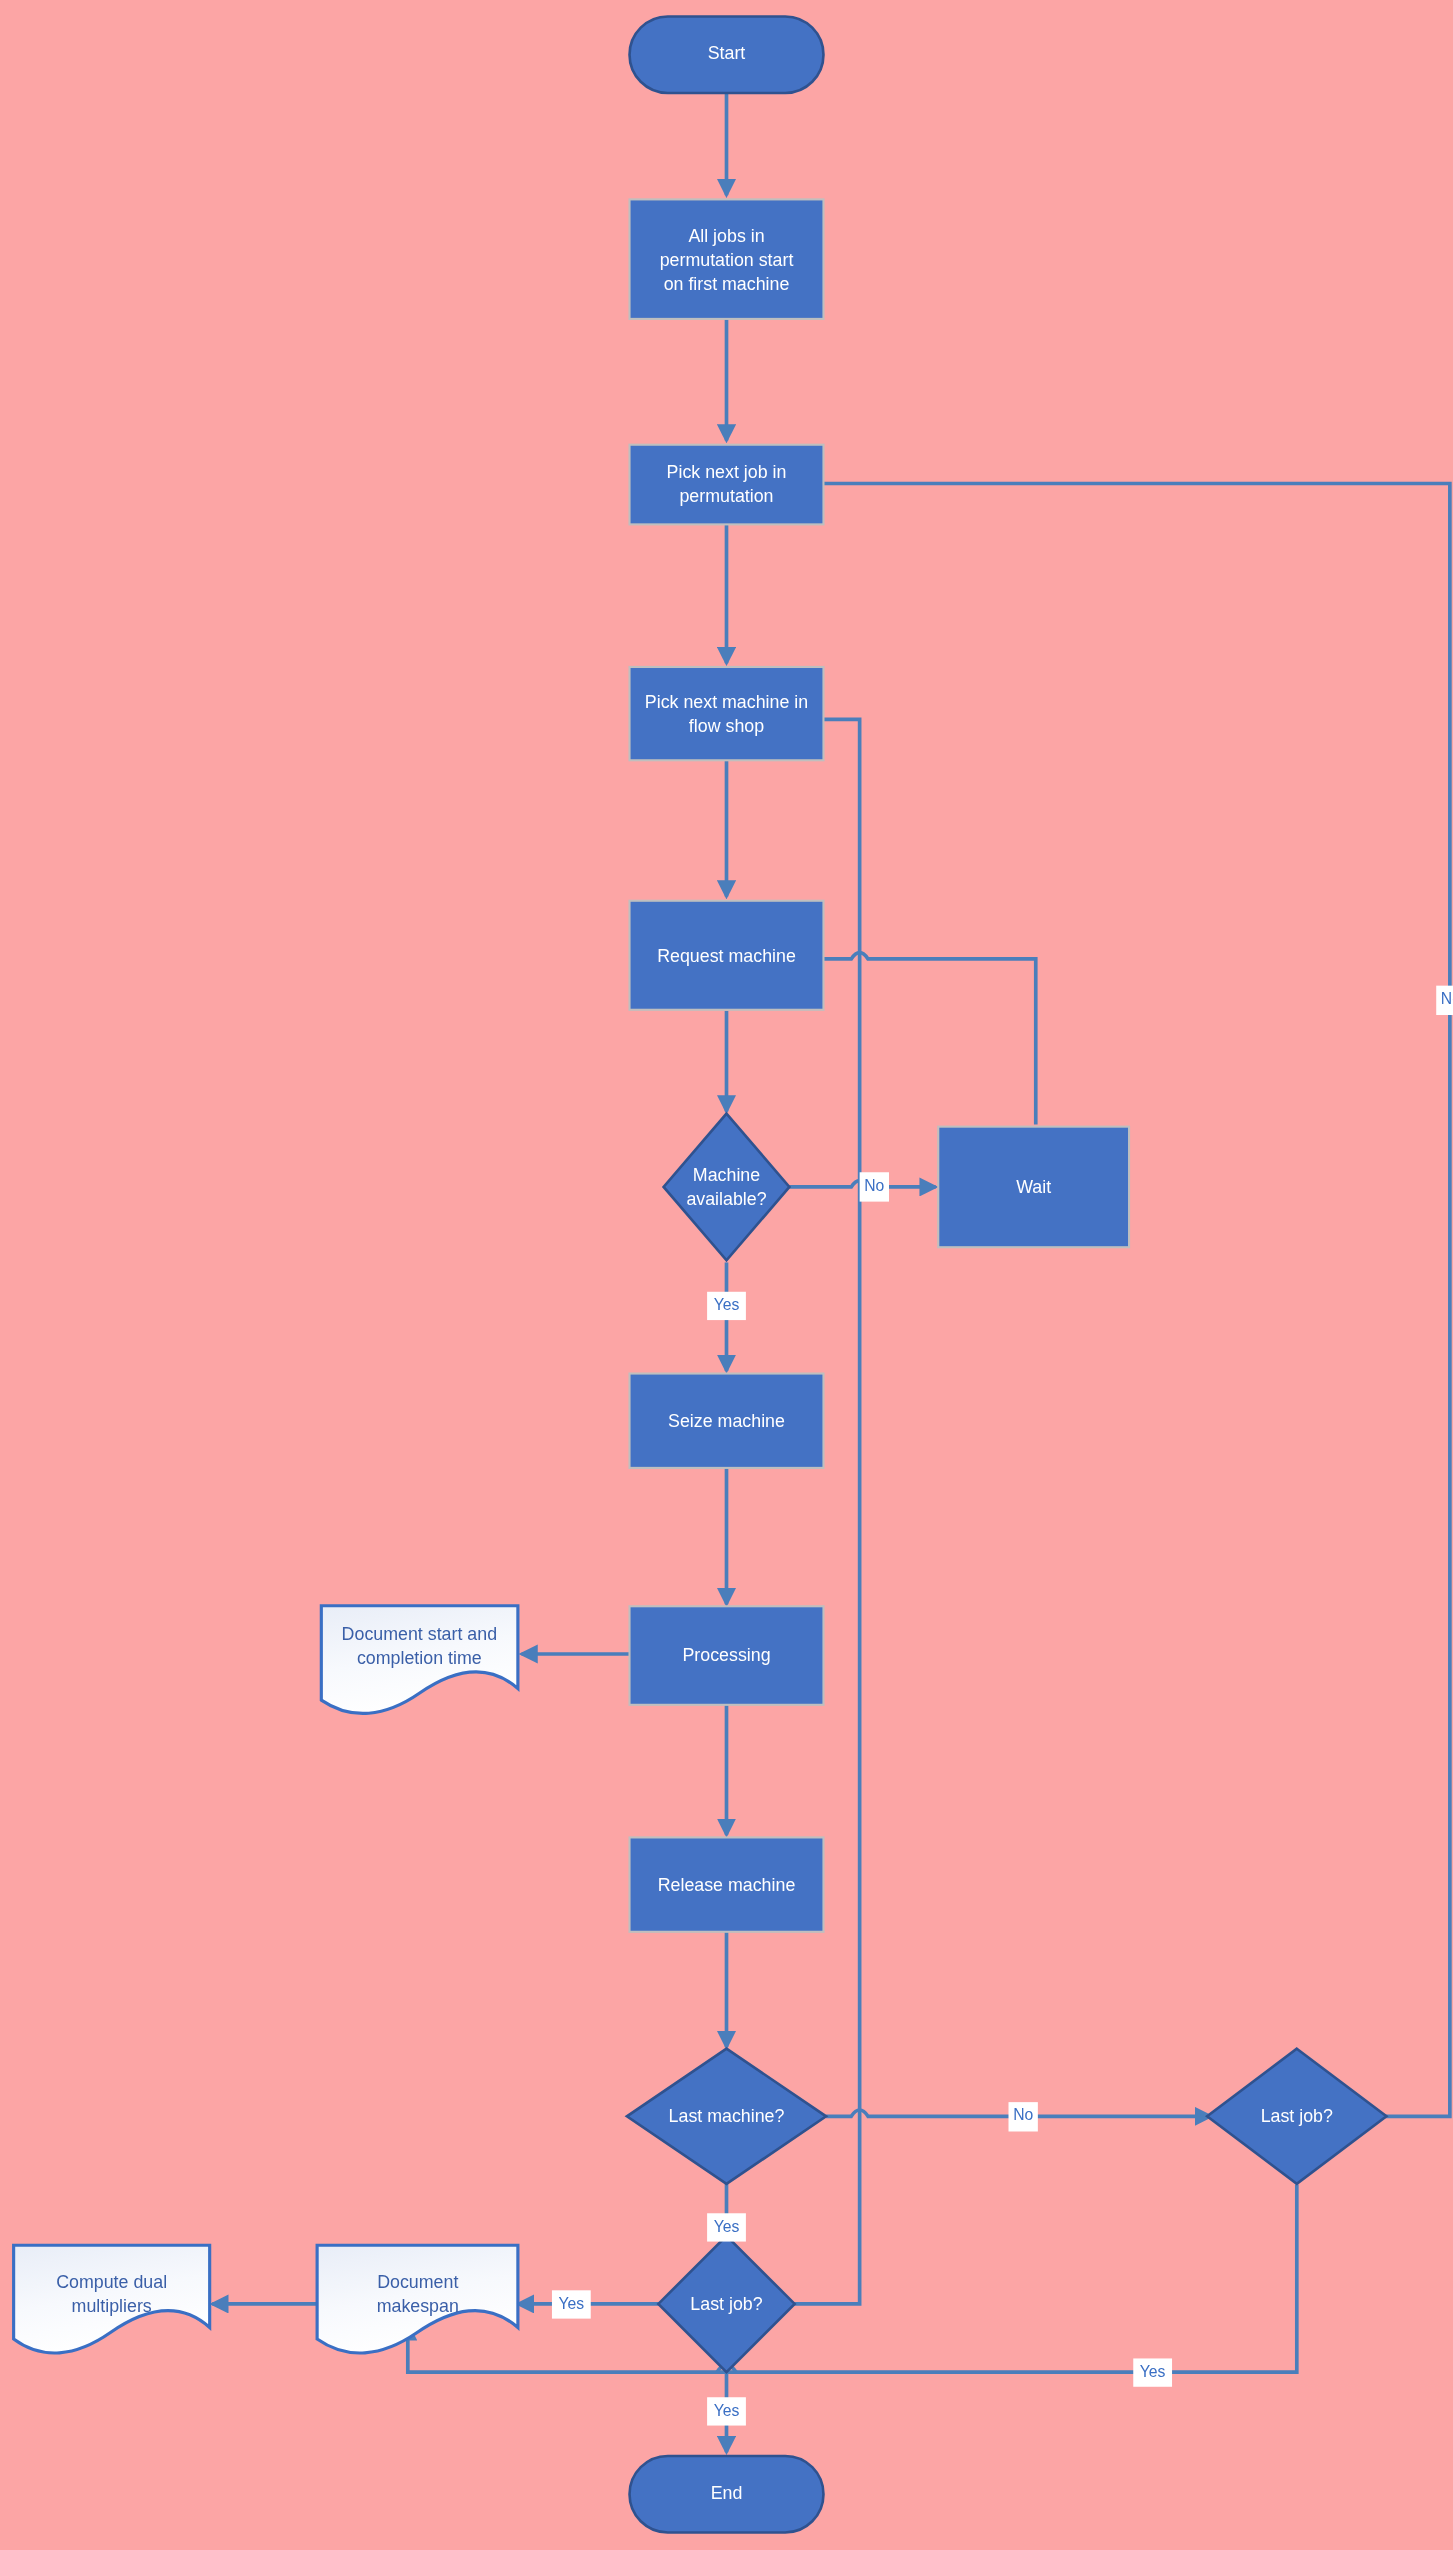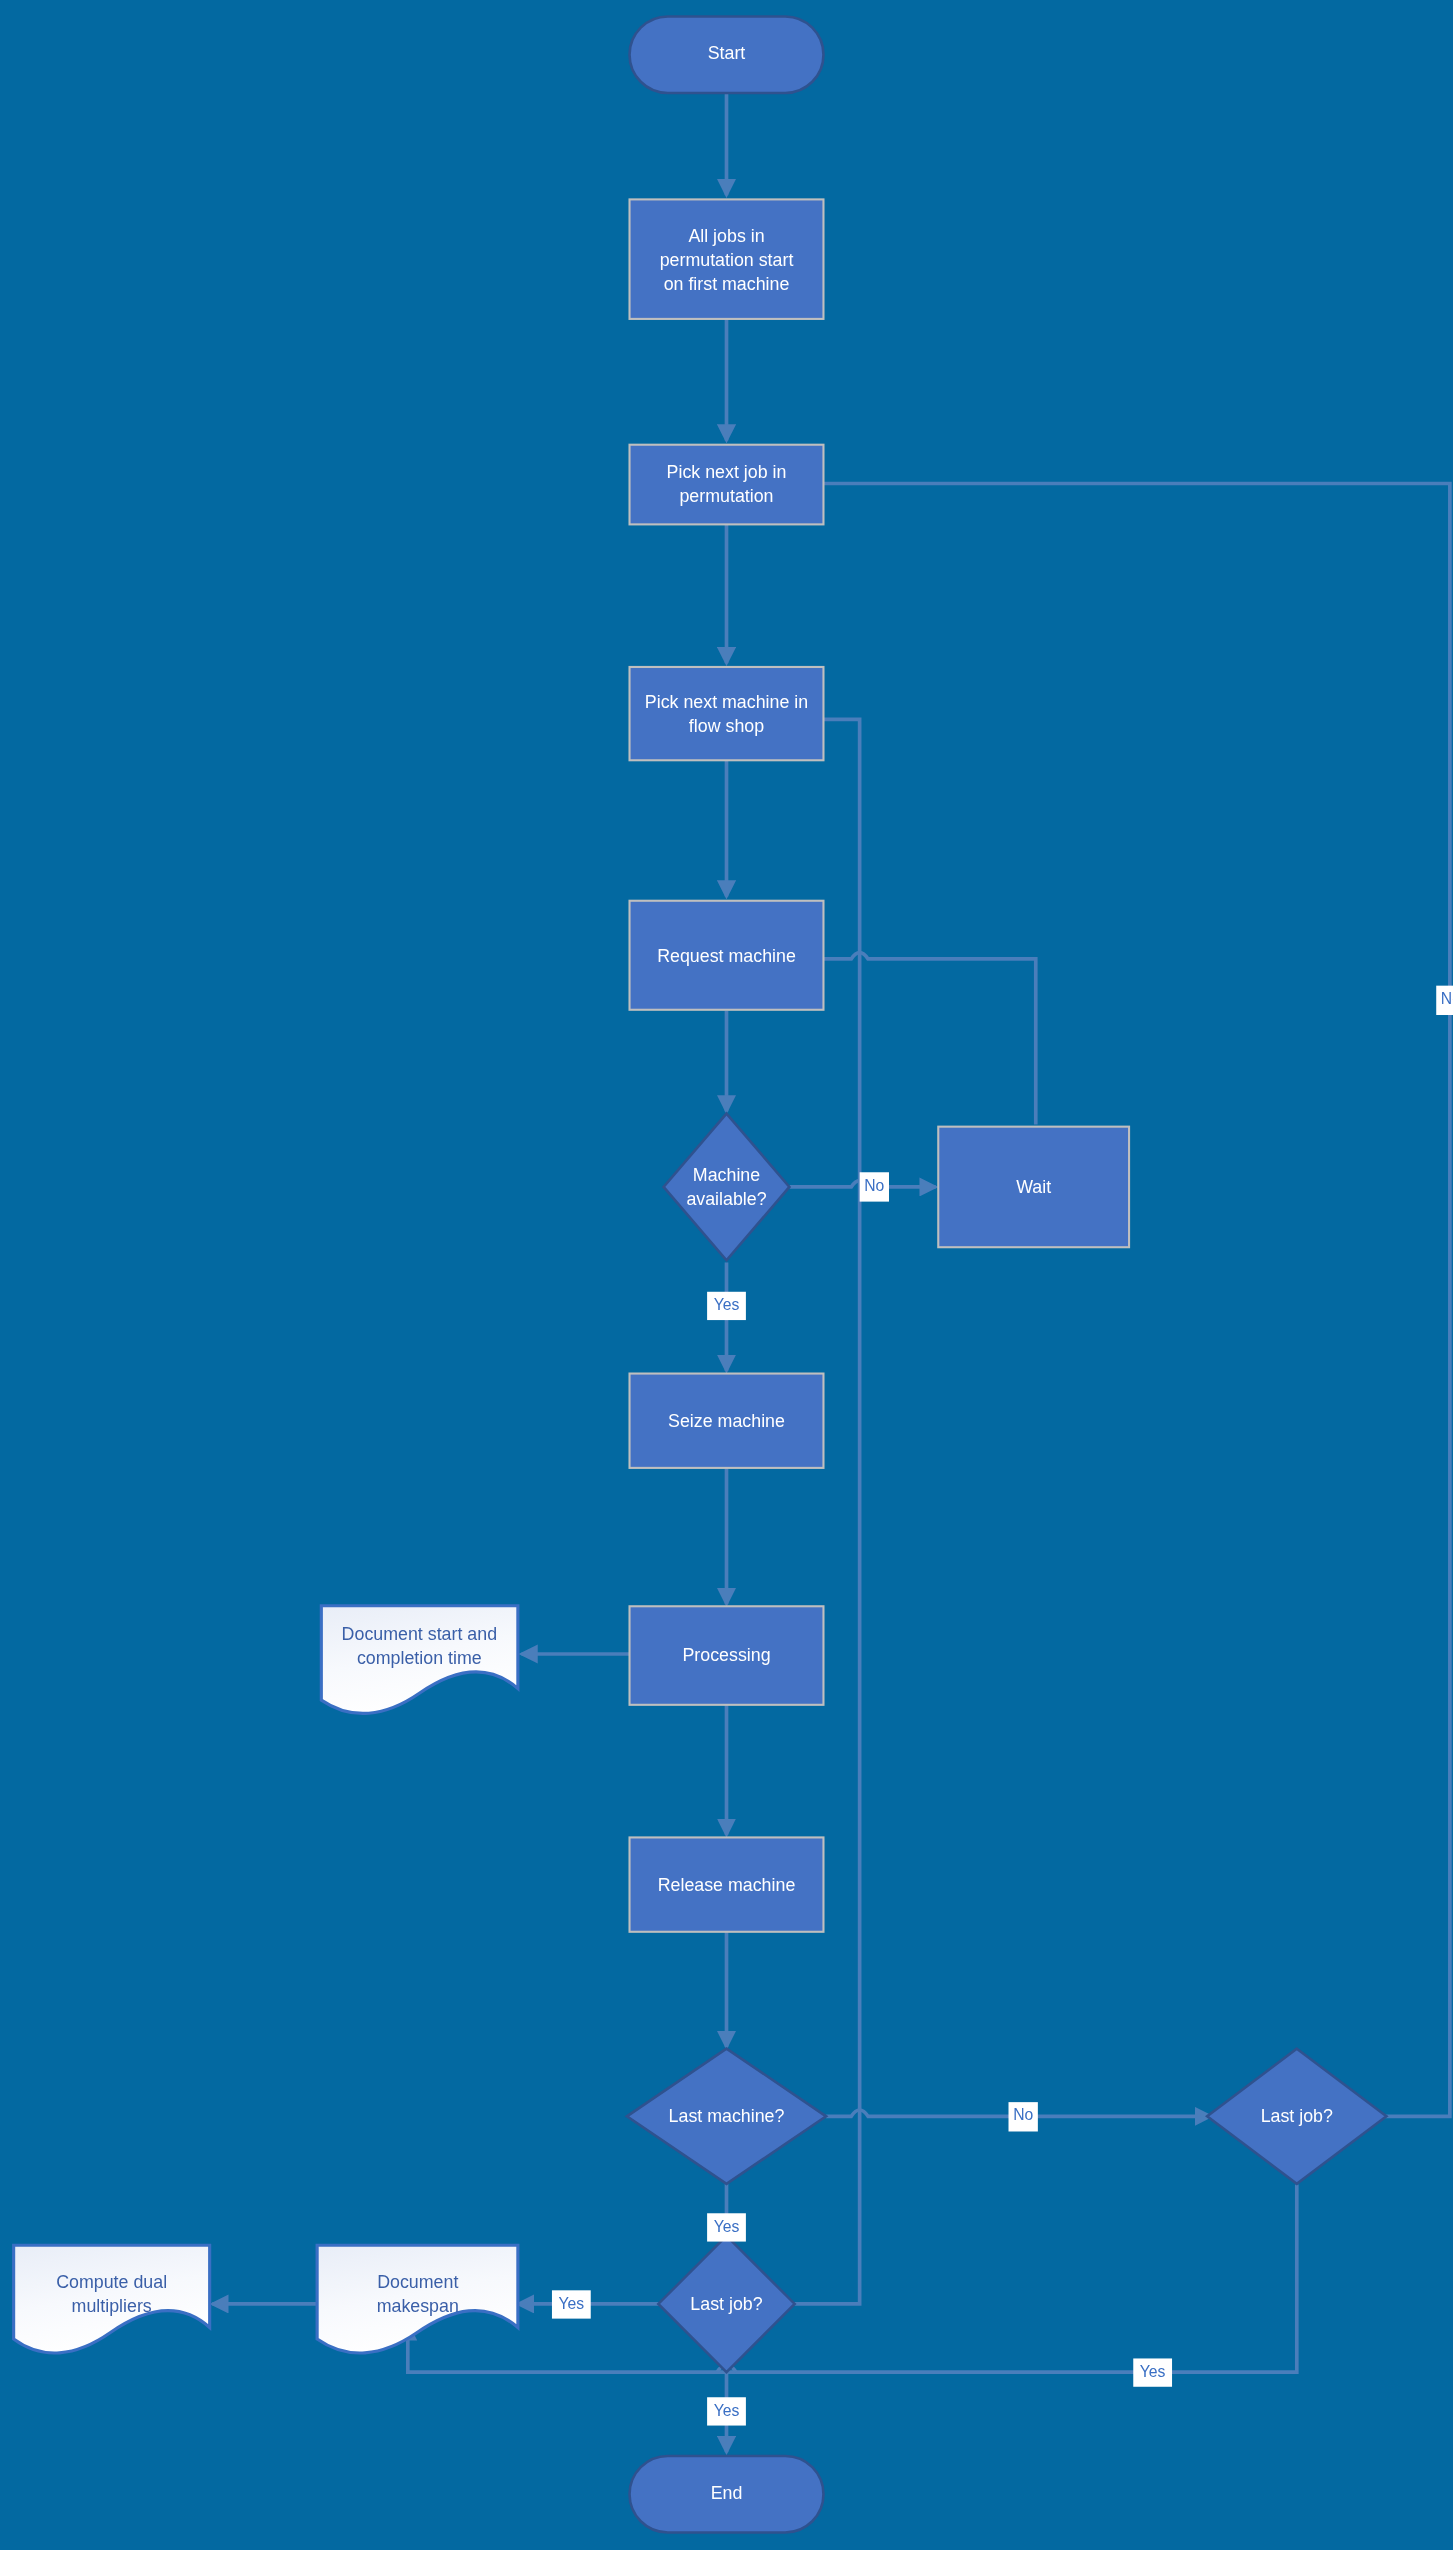--- a/index.html
+++ b/index.html
@@ -7,21 +7,21 @@
     padding: 0;
     background: #ffffff;
   }
   body {
     font-family: "Liberation Sans", sans-serif;
   }
   #canvas {
     position: relative;
     width: 1453px;
     height: 2550px;
-    background: #0369a1;
+    background: #fca5a5;
     overflow: hidden;
   }
   #flow-svg {
     position: absolute;
     left: 0;
     top: 0;
     width: 1453px;
     height: 2550px;
   }
   .node-label {

